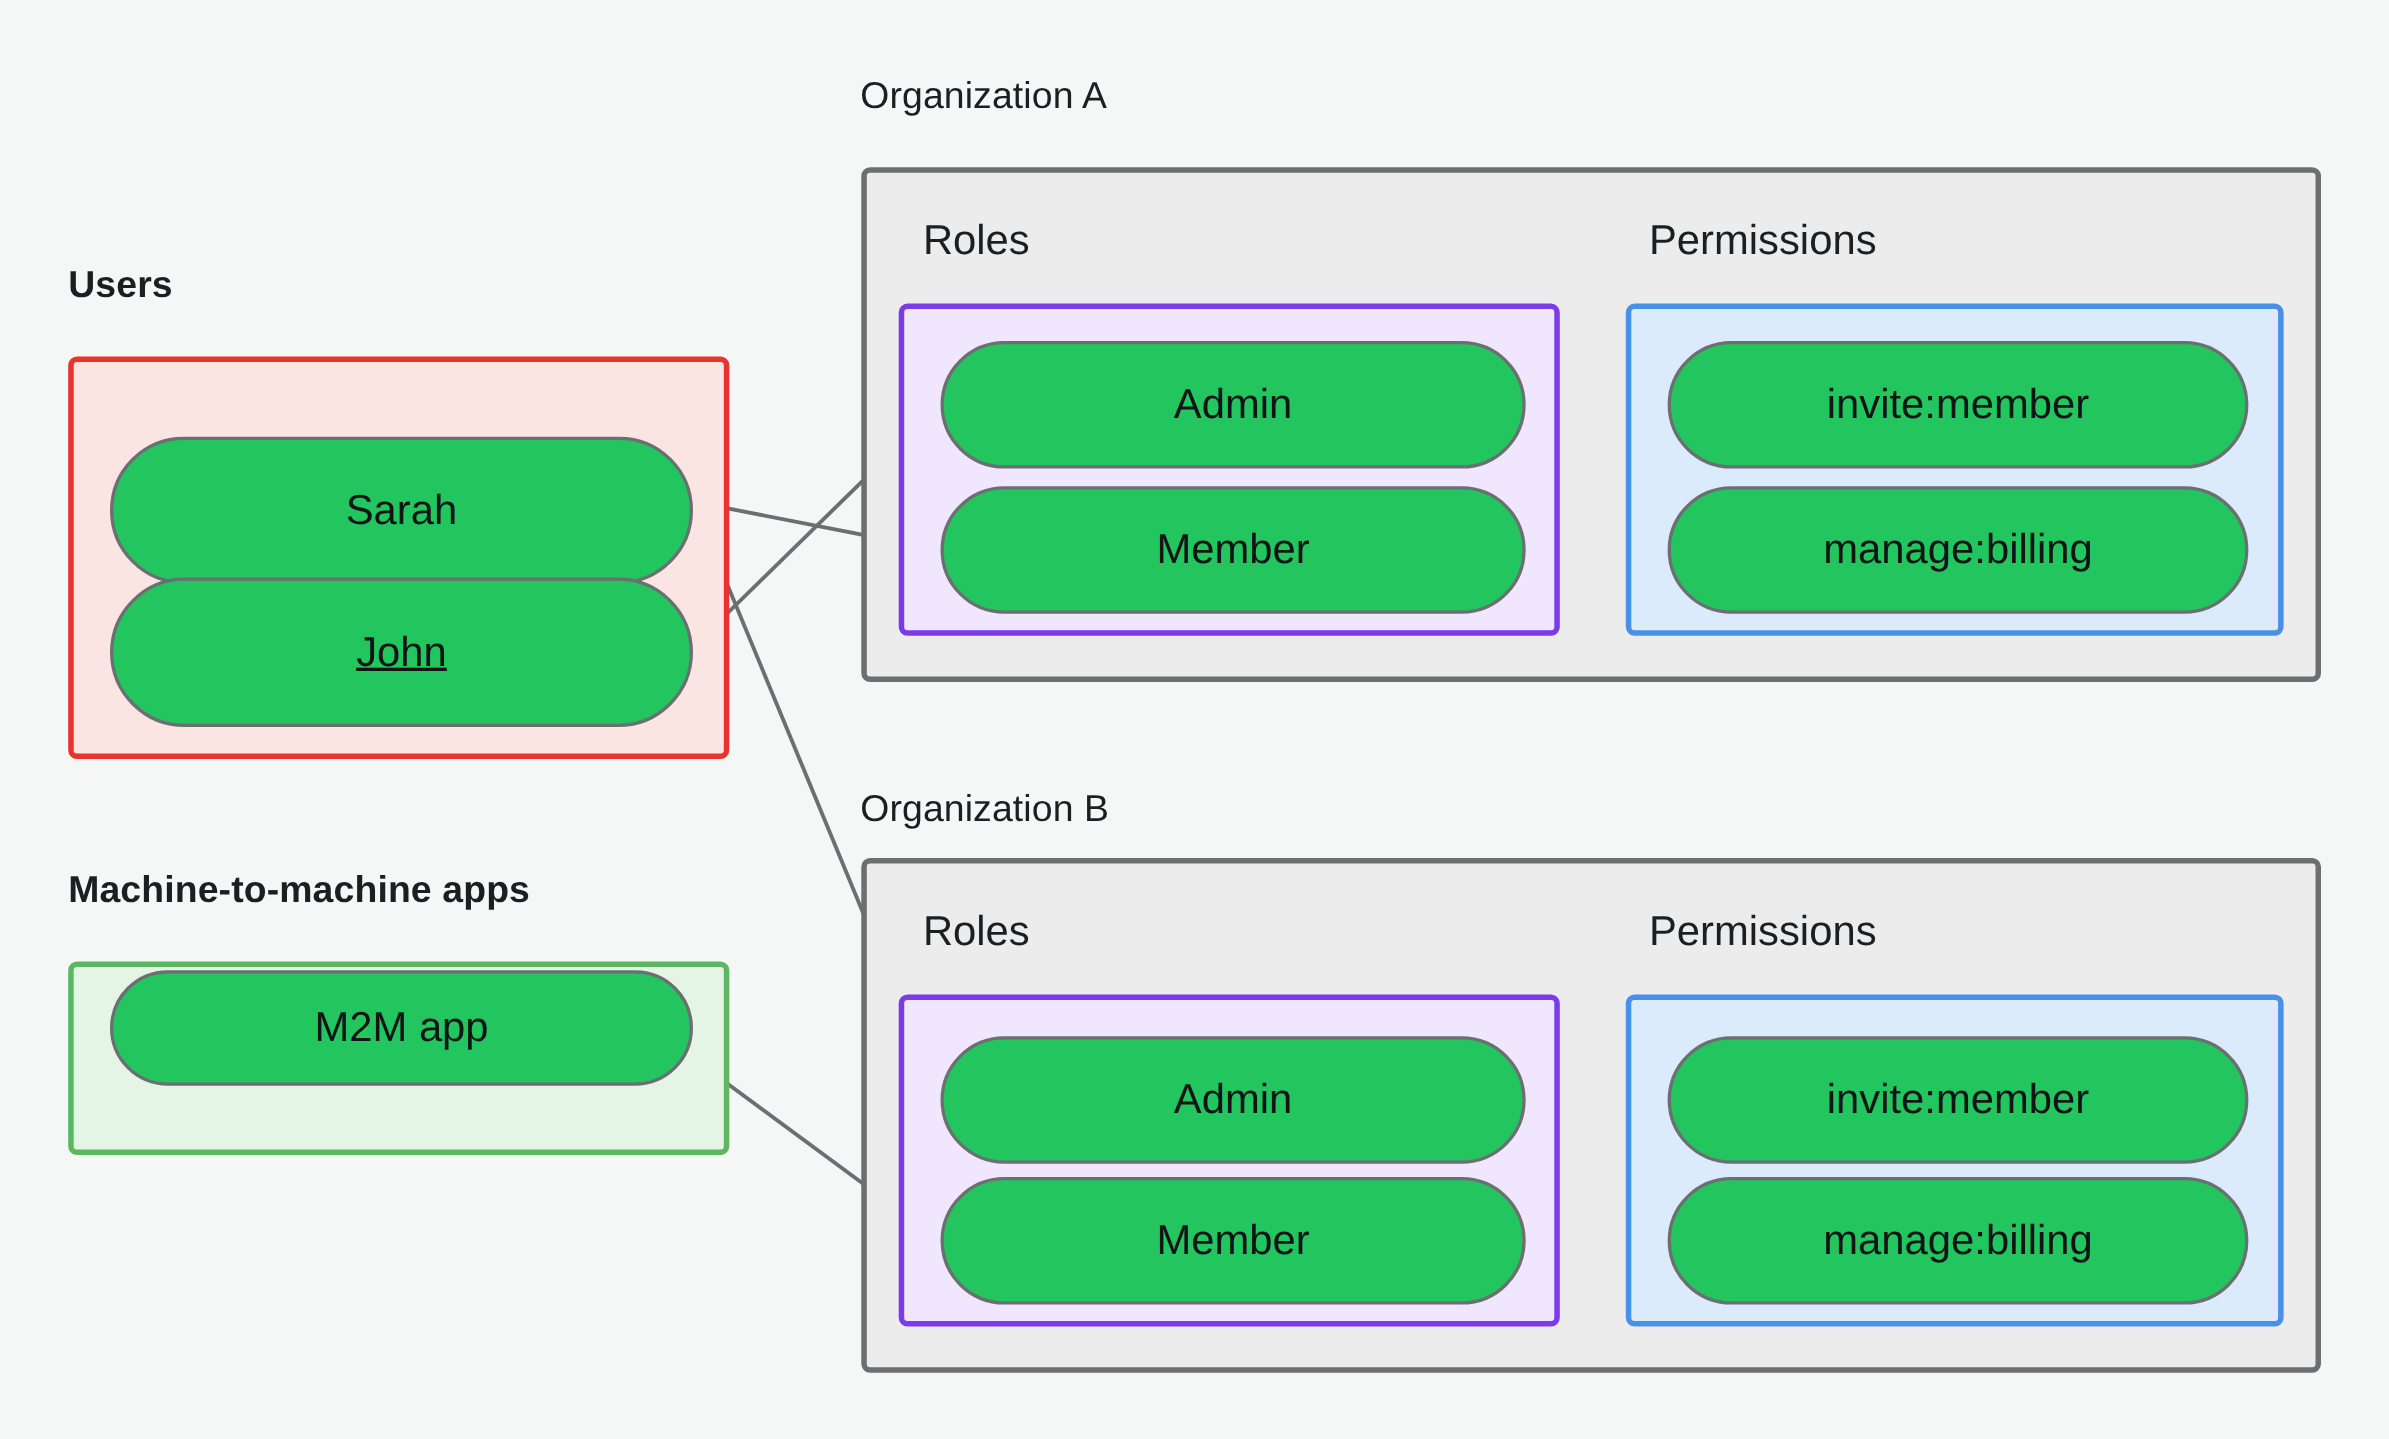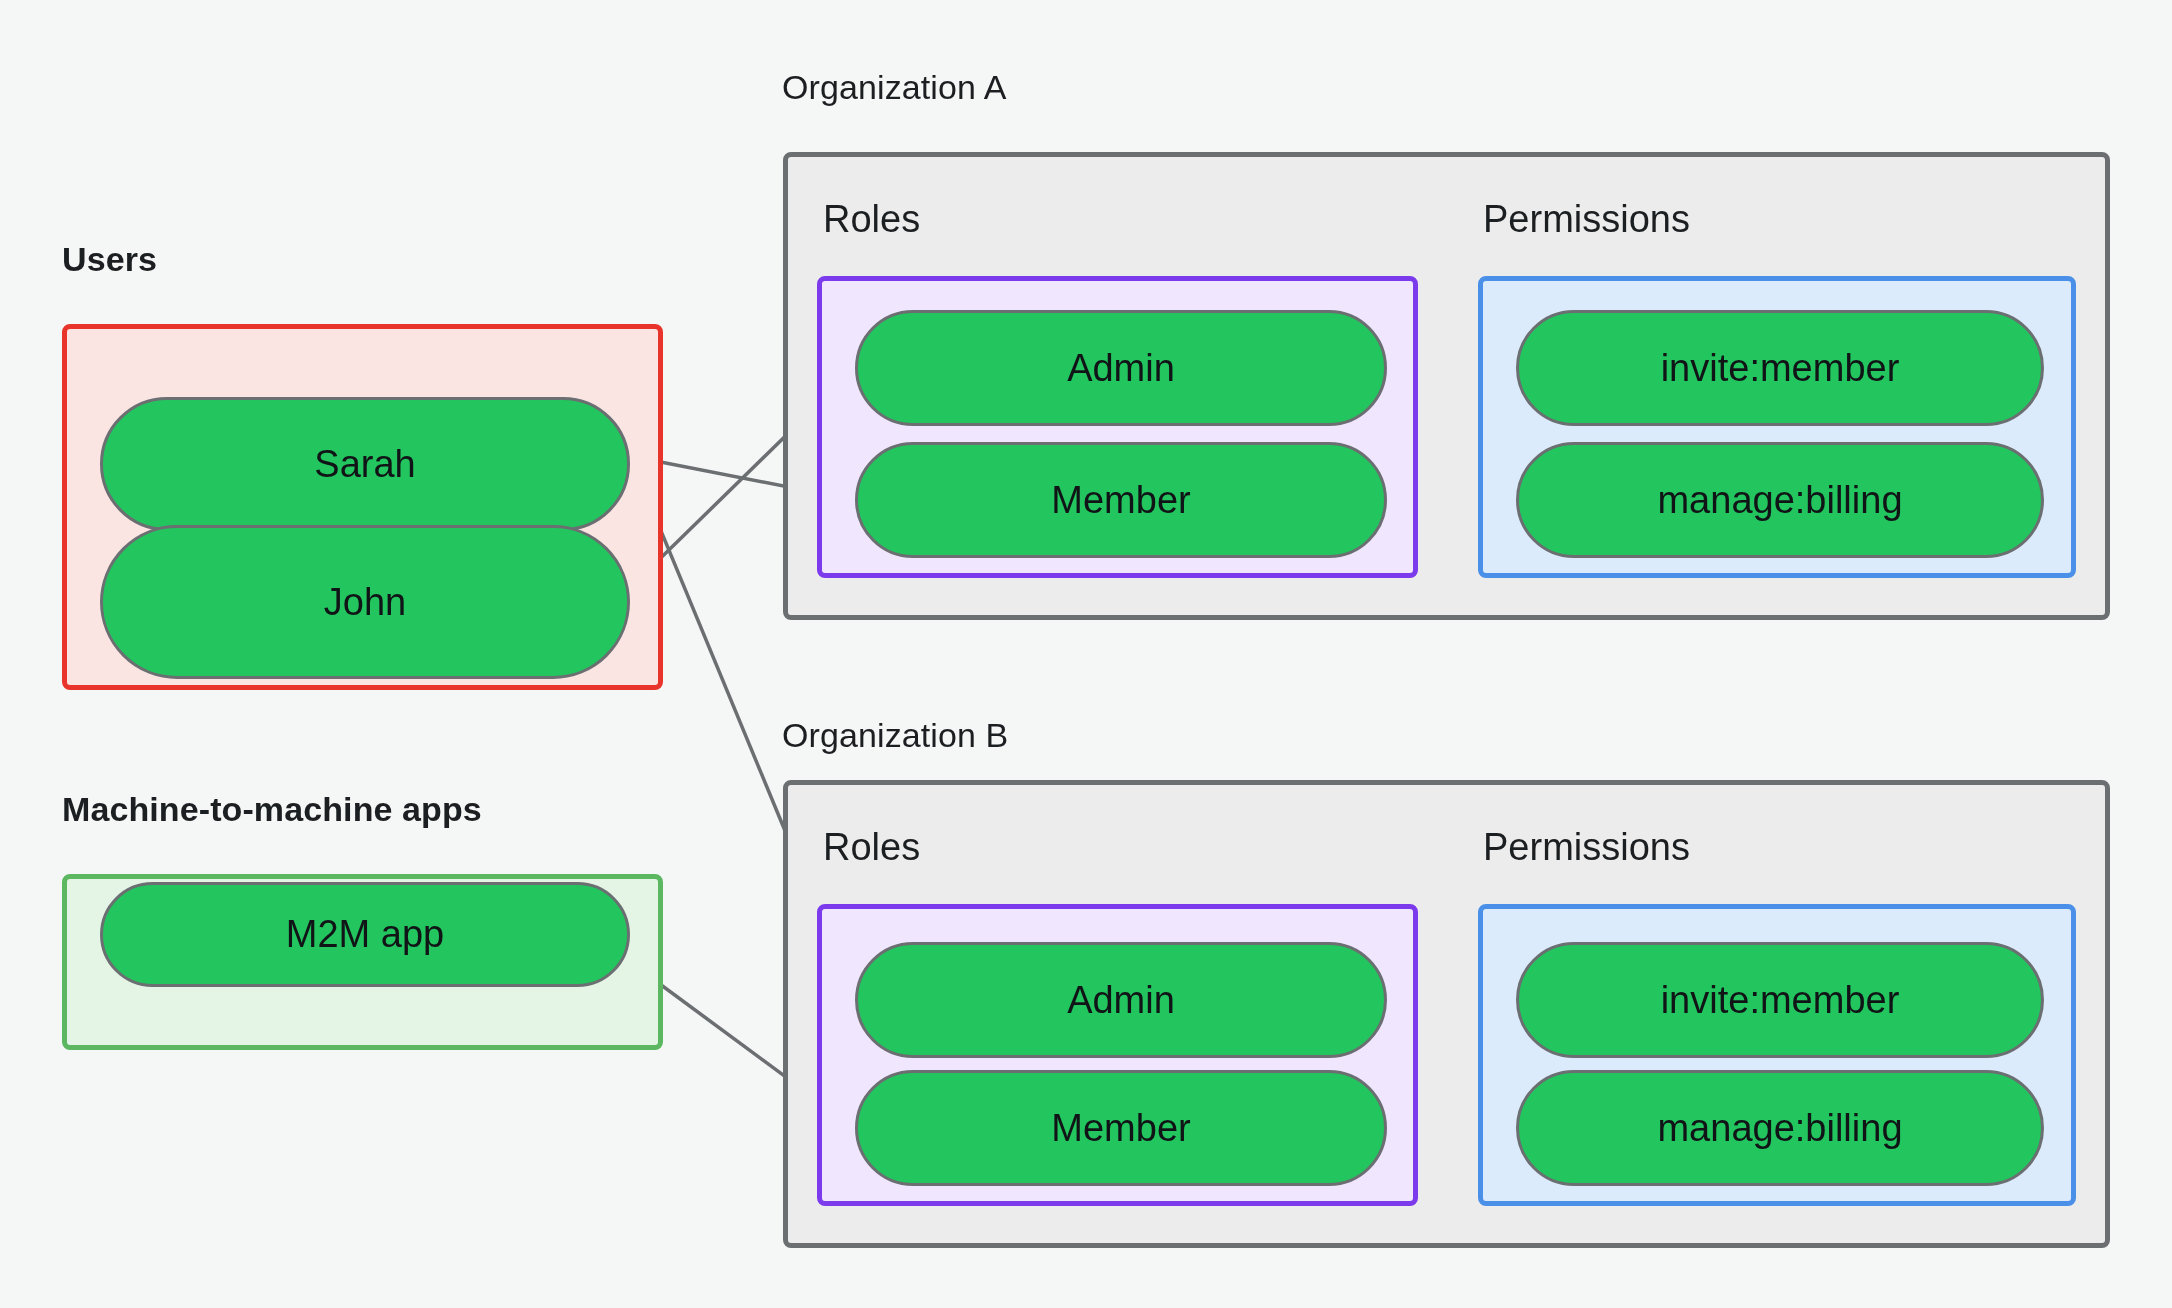--- a/index.html
+++ b/index.html
@@ -33,20 +33,21 @@
   .box-org{border:5px solid #6b6f72;background:#ececec;}
   .box-roles{border:5px solid #7c3aed;background:#f0e6fd;}
   .box-perms{border:5px solid #4a90e8;background:#dcebfb;}
 
   .panel-title{
     position:absolute;
     font-size:38px;
     color:#1c1f21;
     font-weight:400;
     white-space:nowrap;
+    margin-left:16px;
   }
 
   .pill{
     position:absolute;
     box-sizing:border-box;
     background:#22c55e;
     border:3px solid #6b6f72;
     border-radius:999px;
     display:flex;
     align-items:center;
@@ -97,21 +98,21 @@
   </svg>
 
   <div class="group-label strong" style="left:62px;top:240px;">Users</div>
 
   <div class="container-box box-users" style="left:62px;top:324px;width:601px;height:366px;"></div>
 
   <div class="pill" style="left:100px;top:397px;width:530px;height:134px;">
     <span>Sarah</span>
   </div>
 
-  <div class="pill" style="left:100px;top:525px;width:530px;height:154px;">
+  <div class="pill" style="left:100px;top:525px;width:530px;height:136px;text-decoration:underline;">
     <span>John</span>
   </div>
 
   <div class="group-label strong" style="left:62px;top:790px;">Machine-to-machine apps</div>
 
   <div class="container-box box-m2m" style="left:62px;top:874px;width:601px;height:176px;"></div>
 
   <div class="pill" style="left:100px;top:882px;width:530px;height:105px;">
     <span>M2M app</span>
   </div>

